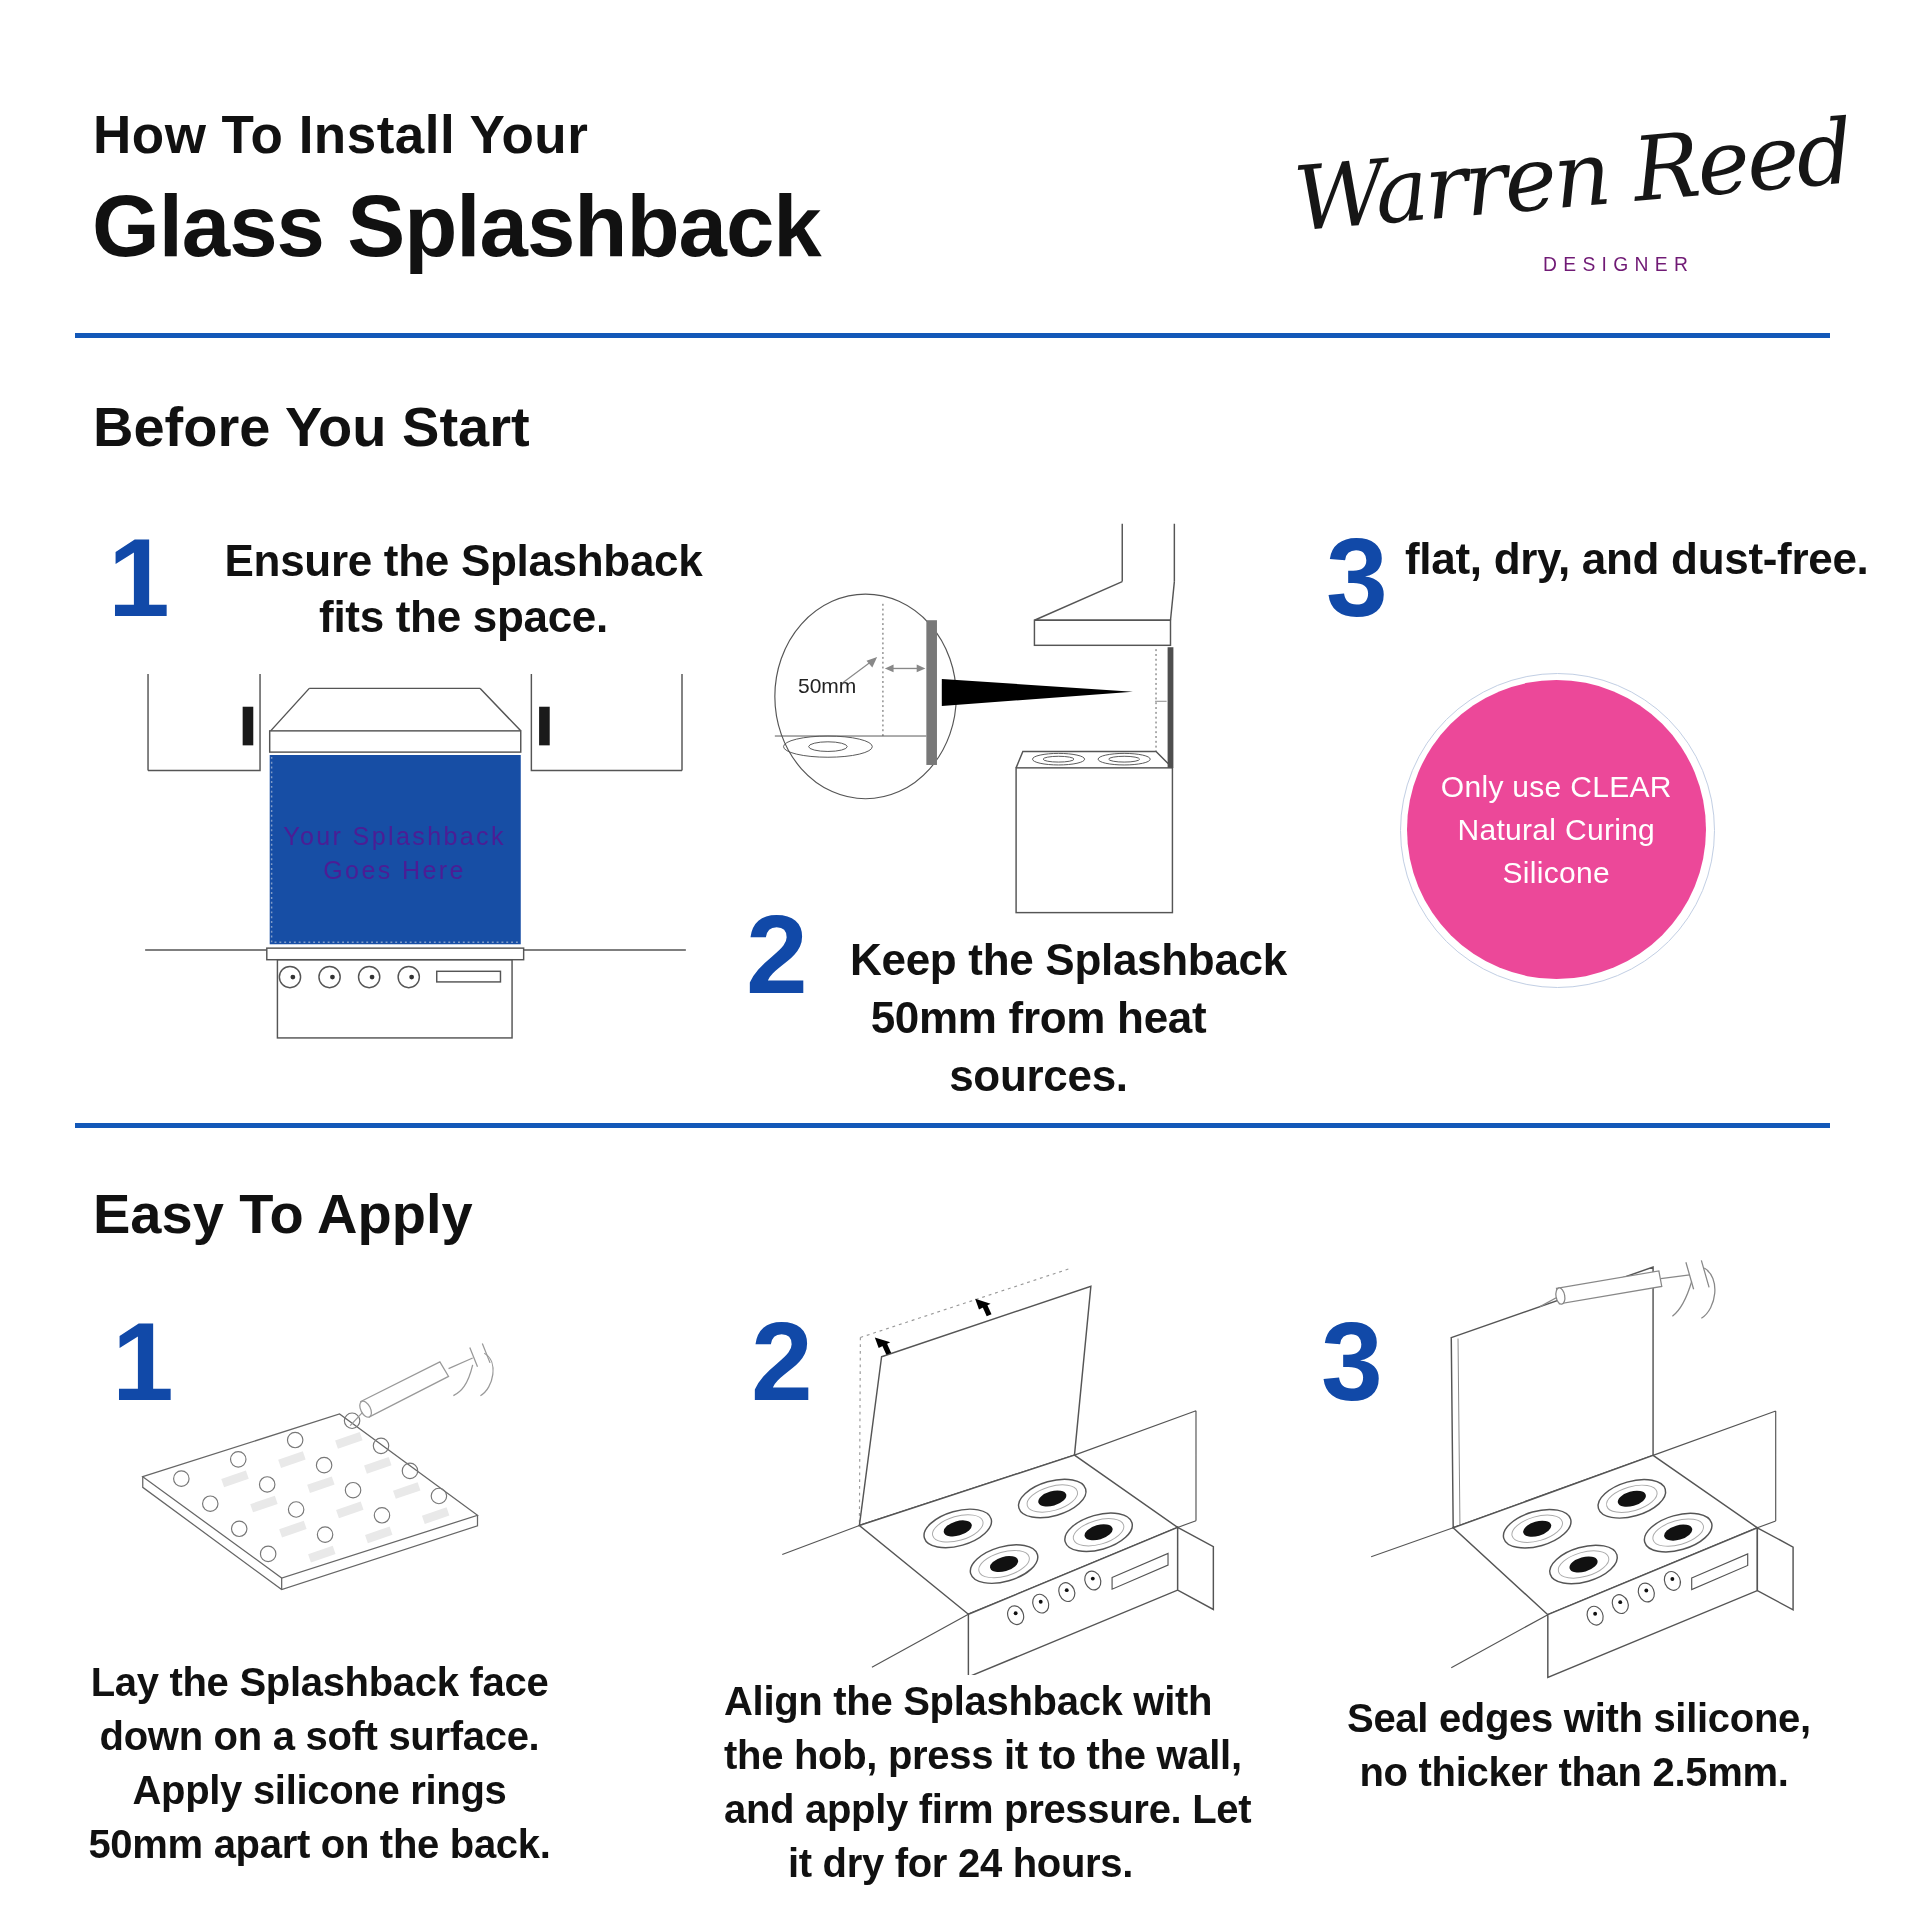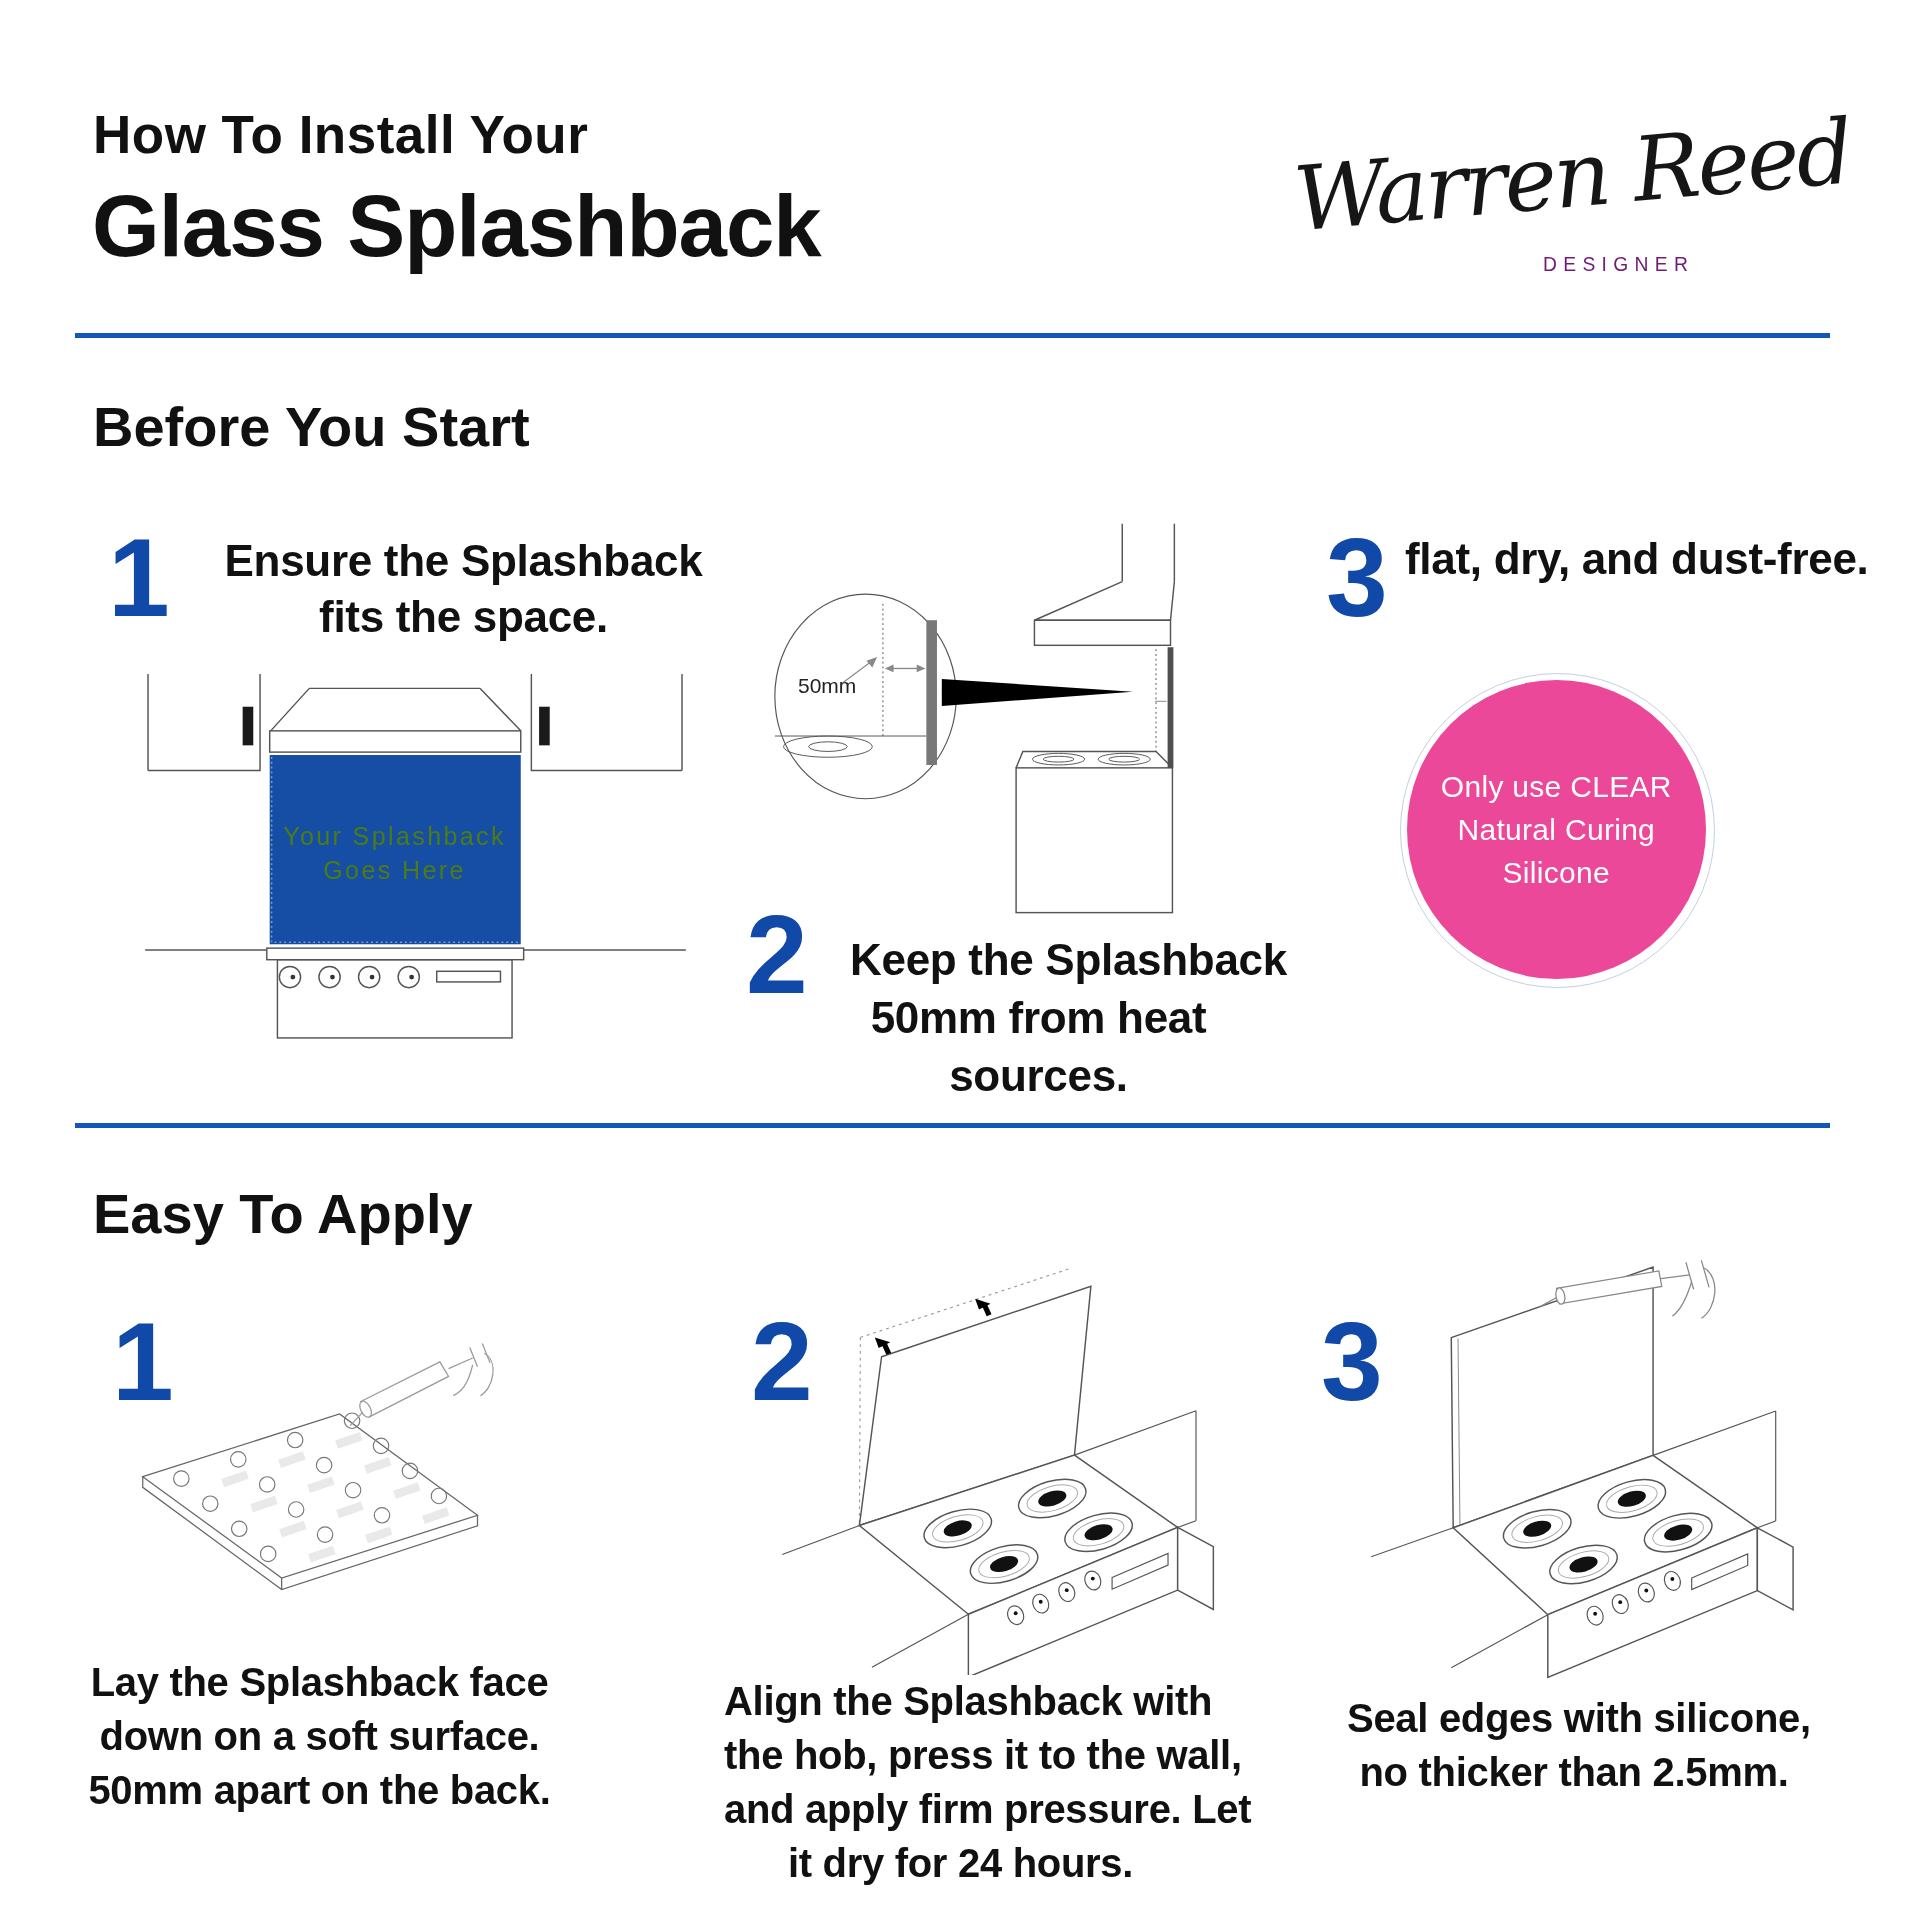--- a/index.html
+++ b/index.html
@@ -29,21 +29,21 @@
   .steptext div{white-space:nowrap;}
   .st1{left:222px;top:533px;width:483px;line-height:56px;}
   .st2{left:850px;top:931px;width:377px;line-height:58px;}
   .st3{left:1405px;top:535px;width:502px;line-height:48px;text-align:left;}
   .cap{font-size:40px;font-weight:700;letter-spacing:-0.3px;text-align:center;line-height:54px;}
   .cap div{white-space:nowrap;}
   .c1{left:54px;top:1655px;width:531px;}
   .c2{left:724px;top:1674px;width:473px;}
   .c3{left:1347px;top:1691px;width:454px;}
   
-  .sb-label{left:269px;top:819px;width:251px;text-align:center;color:#4d7c0f;
+  .sb-label{left:269px;top:819px;width:251px;text-align:center;color:#4c1d95;
     font-size:25px;font-weight:400;letter-spacing:2.4px;line-height:34px;}
   .sb-label div{white-space:nowrap;}
   
   .mm-label{left:798px;top:674px;font-size:21px;color:#222;font-weight:400;}
   
   .note-outer{left:1400px;top:673px;width:313px;height:313px;border:1px solid #c2cfe4;border-radius:50%;}
   .note-circle{position:absolute;left:5.8px;top:5.8px;width:299px;height:299px;border-radius:50%;
     background:#ec4899;display:flex;flex-direction:column;align-items:center;justify-content:center;}
   .note-circle div{color:#fff;font-size:30px;font-weight:400;line-height:43px;white-space:nowrap;letter-spacing:0.3px;}
   svg{display:block;}
@@ -212,20 +212,21 @@
       <ellipse cx="239" cy="80" rx="5" ry="9" transform="rotate(-27 239 80)"></ellipse>
       <path d="M325,38 L350,27" fill="none"></path>
       <path d="M347,16 L355,36 M360,12 L368,32" fill="none"></path>
       <path d="M362,22 C377,30 372,58 358,66" fill="none"></path>
       <path d="M350,34 C345,55 338,62 330,66" fill="none"></path>
     </g>
   </svg>
   <div class="abs cap c1">
     <div>Lay the Splashback face</div>
     <div>down on a soft surface.</div>
+    <div>Apply silicone rings</div>
     <div>50mm apart on the back.</div>
   </div>
 
   <div class="abs num b2">2</div>
 
   <svg class="abs" style="left:782px;top:1241px;" width="502" height="434" viewBox="0 0 520 450">
     <g fill="none" stroke="#999" stroke-width="1.2" stroke-dasharray="3,4">
       <path d="M81,100 L300,28 M81,100 L80,295"></path>
     </g>
     <g fill="#ffffff" stroke="#555" stroke-width="1.5">

